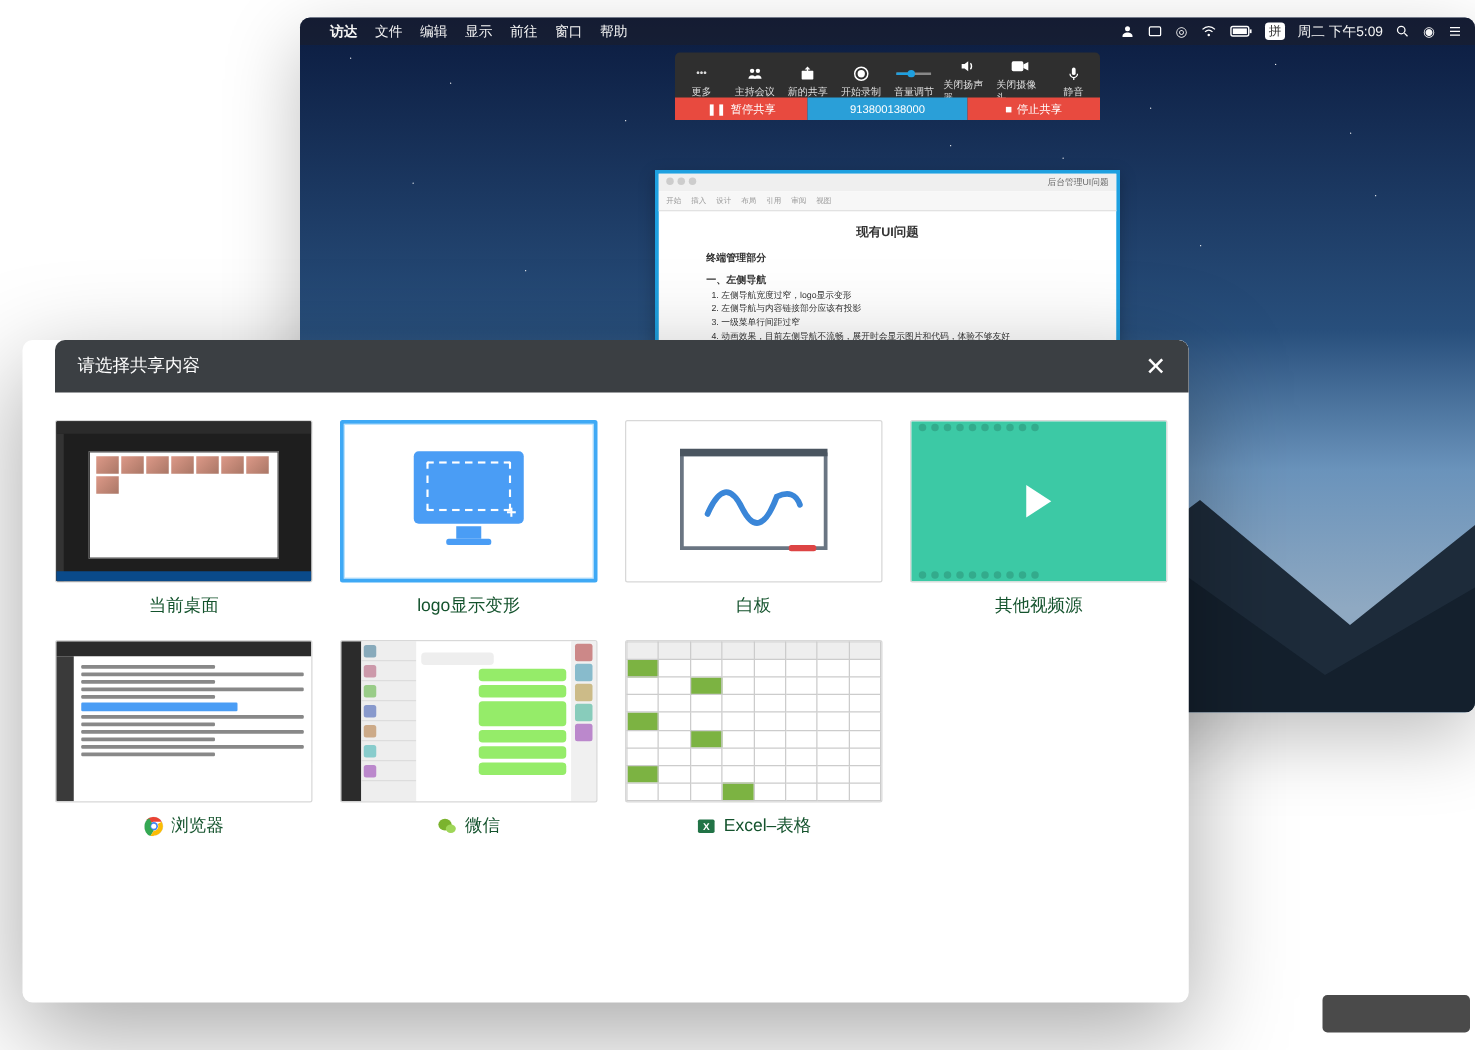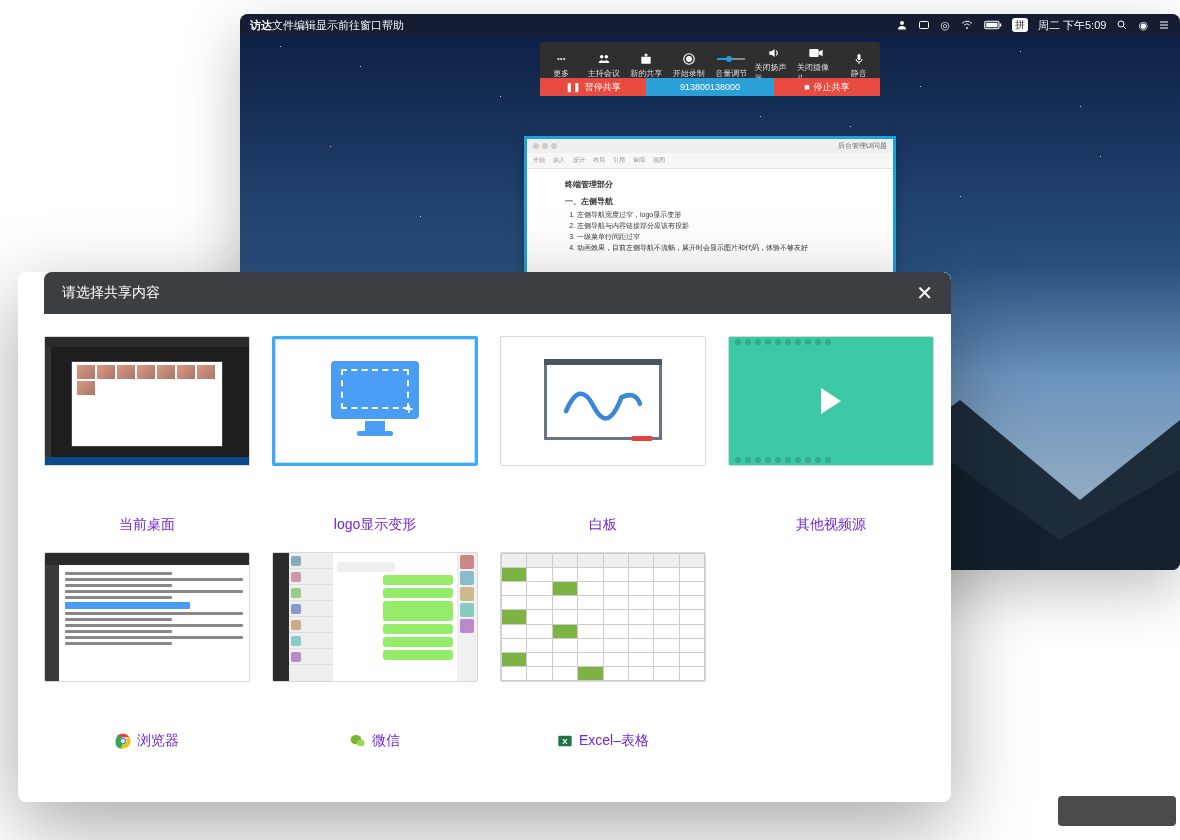--- a/index.html
+++ b/index.html
@@ -5,21 +5,21 @@
 * { box-sizing: border-box; margin: 0; padding: 0; }
 body { font-family: -apple-system, "Helvetica Neue", Arial, sans-serif; background: #fff; width: 1180px; height: 840px; position: relative; overflow: hidden; }
 
 
 .desktop-window { position: absolute; left: 240px; top: 14px; width: 940px; height: 556px; border-radius: 8px; overflow: hidden; box-shadow: 0 20px 60px rgba(0,0,0,0.25); background: linear-gradient(to bottom, #0b1b3f 0%, #284f7c 45%, #6a93bb 65%, #8fa9c2 85%); }
 .mountains { position: absolute; bottom: 0; left: 0; right: 0; height: 220px; }
 .mountains svg { width: 100%; height: 100%; display: block; }
 
 
 .menubar { position: absolute; top: 0; left: 0; right: 0; height: 22px; background: rgba(30,30,40,0.55); display: flex; align-items: center; padding: 0 10px; font-size: 11px; color: #f5f5f5; }
-.menubar .left { display: flex; align-items: flex-end; }
+.menubar .left { display: flex; align-items: flex-end; gap: 14px; }
 .menubar .right { margin-left: auto; display: flex; align-items: center; gap: 10px; font-size: 11px; }
 .apple-logo { font-size: 13px; }
 .menu-icon { display: inline-flex; align-items: center; }
 
 
 .stars { position: absolute; top: 22px; left: 0; right: 0; height: 300px; pointer-events: none; }
 .stars span { position: absolute; width: 1px; height: 1px; background: #fff; border-radius: 50%; }
 
 
 .conf-toolbar { position: absolute; top: 28px; left: 50%; transform: translateX(-50%); width: 340px; background: #2f2f2f; border-radius: 4px 4px 0 0; display: flex; }
@@ -44,21 +44,21 @@
 
 
 .share-dialog { position: absolute; left: 18px; top: 272px; width: 933px; height: 530px; background: #fff; border-radius: 8px; box-shadow: 0 24px 80px rgba(0,0,0,0.35); overflow: hidden; }
 .dlg-header { height: 42px; background: #3b3f43; color: #fff; display: flex; align-items: center; padding: 0 18px; font-size: 14px; border-radius: 8px 8px 0 0; margin-left: 26px; }
 .dlg-header .close { margin-left: auto; font-size: 20px; cursor: pointer; }
 .dlg-body { padding: 22px 26px; }
 .grid { display: grid; grid-template-columns: repeat(4, 1fr); gap: 18px 22px; }
 .share-item { display: flex; flex-direction: column; align-items: center; gap: 10px; }
 .thumb { width: 206px; height: 130px; border: 1px solid #d8d8d8; border-radius: 2px; background: #fff; position: relative; overflow: hidden; display: flex; align-items: center; justify-content: center; }
 .thumb.selected { border: 3px solid #3fa9f5; box-shadow: 0 0 0 1px #bfe3fb inset; }
-.share-label { font-size: 14px; color: #6d28d9; display: flex; align-items: center; gap: 6px; margin-top: 40px; }
+.share-label { font-size: 14px; color: #14532d; display: flex; align-items: center; gap: 6px; }
 .app-ico { width: 16px; height: 16px; display: inline-flex; }
 
 
 .thumb-desktop { background: #1e1e1e; }
 .thumb-desktop .ps-canvas { position: absolute; top: 24px; left: 26px; right: 26px; bottom: 18px; background: #fff; border: 1px solid #444; }
 .thumb-desktop .ps-top { position: absolute; top: 0; left: 0; right: 0; height: 10px; background: #2b2b2b; }
 .thumb-desktop .ps-left { position: absolute; top: 10px; left: 0; width: 6px; bottom: 0; background: #333; }
 .thumb-desktop .ps-thumbs { position: absolute; left: 32px; right: 32px; top: 28px; display: flex; gap: 2px; flex-wrap: wrap; }
 .thumb-desktop .ps-thumbs span { width: 18px; height: 14px; background: linear-gradient(135deg,#d98,#a76); }
 .thumb-desktop .taskbar { position: absolute; bottom: 0; left: 0; right: 0; height: 8px; background: #0a4a8a; }
@@ -296,20 +296,21 @@
     <div class="doc-toolbar">
       <span>开始</span>
         <span>插入</span>
         <span>设计</span>
         <span>布局</span>
         <span>引用</span>
         <span>审阅</span>
         <span>视图</span>
     </div>
     <div class="doc-body">
+      <h3>现有UI问题</h3>
       <div class="b">终端管理部分</div>
       <div class="b" style="margin-top:4px">一、左侧导航</div>
       <ol>
         <li>左侧导航宽度过窄，logo显示变形</li>
         <li>左侧导航与内容链接部分应该有投影</li>
         <li>一级菜单行间距过窄</li>
         <li>动画效果，目前左侧导航不流畅，展开时会显示图片和代码，体验不够友好</li>
       </ol>
     </div>
   </div>

